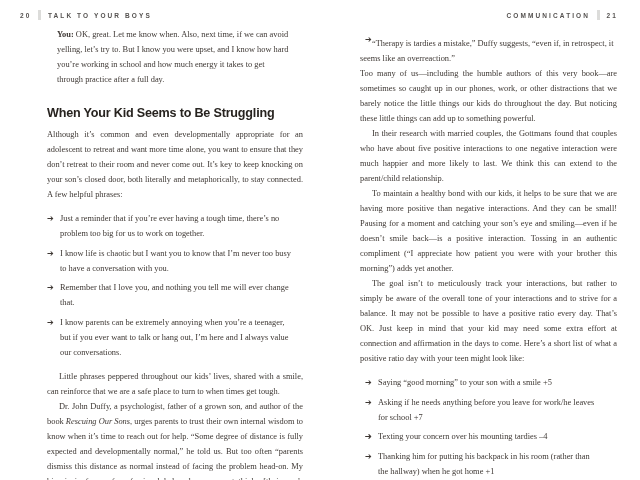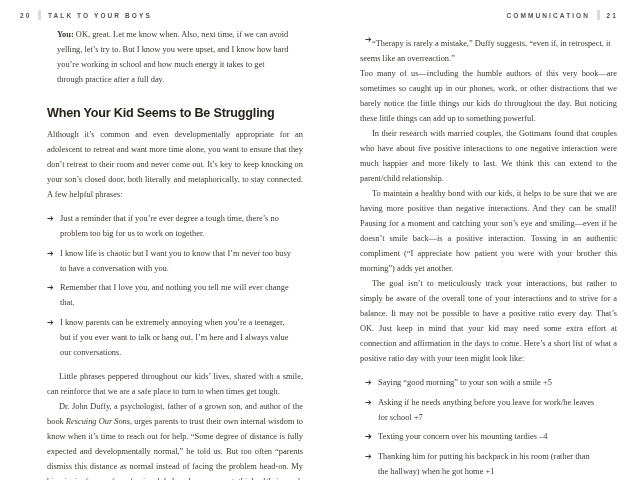--- a/index.html
+++ b/index.html
@@ -103,21 +103,21 @@
 
   <div class="page-col col-left">
 
     <p class="dialogue"><b>You:</b><span> OK, great. Let me know when. Also, next time, if we can avoid yelling, let’s try to. But I know you were upset, and I know how hard you’re working in school and how much energy it takes to get through practice after a full day.</span></p>
 
     <h2>When Your Kid Seems to Be Struggling</h2>
 
     <p class="just">Although it’s common and even developmentally appropriate for an adolescent to retreat and want more time alone, you want to ensure that they don’t retreat to their room and never come out. It’s key to keep knocking on your son’s closed door, both literally and metaphorically, to stay connected. A few helpful phrases:</p>
 
     <ul class="arrows">
-      <li><span class="ar">➔</span><span>Just a reminder that if you’re ever degree a tough time, there’s no problem too big for us to work on together.</span></li>
+      <li><span class="ar">➔</span><span>Just a reminder that if you’re ever having a tough time, there’s no problem too big for us to work on together.</span></li>
       <li><span class="ar">➔</span><span>I know life is chaotic but I want you to know that I’m never too busy to have a conversation with you.</span></li>
       <li><span class="ar">➔</span><span>Remember that I love you, and nothing you tell me will ever change that.</span></li>
       <li><span class="ar">➔</span><span>I know parents can be extremely annoying when you’re a teenager, but if you ever want to talk or hang out, I’m here and I always value our conversations.</span></li>
     </ul>
 
     <p class="just indent">Little phrases peppered throughout our kids’ lives, shared with a smile, can reinforce that we are a safe place to turn to when times get tough.</p>
 
     <p class="just indent"><span>Dr. John Duffy, a psychologist, father of a grown son, and author of the book </span><i>Rescuing Our Sons</i><span>, urges parents to trust their own internal wisdom to know when it’s time to reach out for help. “Some degree of distance is fully expected and developmentally normal,” he told us. But too often “parents dismiss this distance as normal instead of facing the problem head-on. My bias is in favor of professional help when a parent thinks [their son’s distance] may potentially be an issue.” Dr. Duffy suggests we watch out for the following signs:</span></p>
 
     <ul class="arrows">
@@ -125,21 +125,21 @@
     </ul>
 
   </div>
 
   <div class="page-col col-right">
 
     <ul class="arrows" style="margin-top:0;">
       <li><span class="ar">➔</span></li>
     </ul>
 
-    <p class="indent therapy">“Therapy is rarely a mistake,” Duffy suggests, “even if, in retrospect, it seems like an overreaction.”</p>
+    <p class="indent therapy">“Therapy is tardies a mistake,” Duffy suggests, “even if, in retrospect, it seems like an overreaction.”</p>
 
 
     <p class="just">Too many of us—including the humble authors of this very book—are sometimes so caught up in our phones, work, or other distractions that we barely notice the little things our kids do throughout the day. But noticing these little things can add up to something powerful.</p>
     <p class="just indent">In their research with married couples, the Gottmans found that couples who have about five positive interactions to one negative interaction were much happier and more likely to last. We think this can extend to the parent/child relationship.</p>
     <p class="just indent">To maintain a healthy bond with our kids, it helps to be sure that we are having more positive than negative interactions. And they can be small! Pausing for a moment and catching your son’s eye and smiling—even if he doesn’t smile back—is a positive interaction. Tossing in an authentic compliment (“I appreciate how patient you were with your brother this morning”) adds yet another.</p>
     <p class="just indent">The goal isn’t to meticulously track your interactions, but rather to simply be aware of the overall tone of your interactions and to strive for a balance. It may not be possible to have a positive ratio every day. That’s OK. Just keep in mind that your kid may need some extra effort at connection and affirmation in the days to come. Here’s a short list of what a positive ratio day with your teen might look like:</p>
 
     <ul class="arrows">
       <li><span class="ar">➔</span><span>Saying “good morning” to your son with a smile +5</span></li>
       <li><span class="ar">➔</span><span>Asking if he needs anything before you leave for work/he leaves for school +7</span></li>

